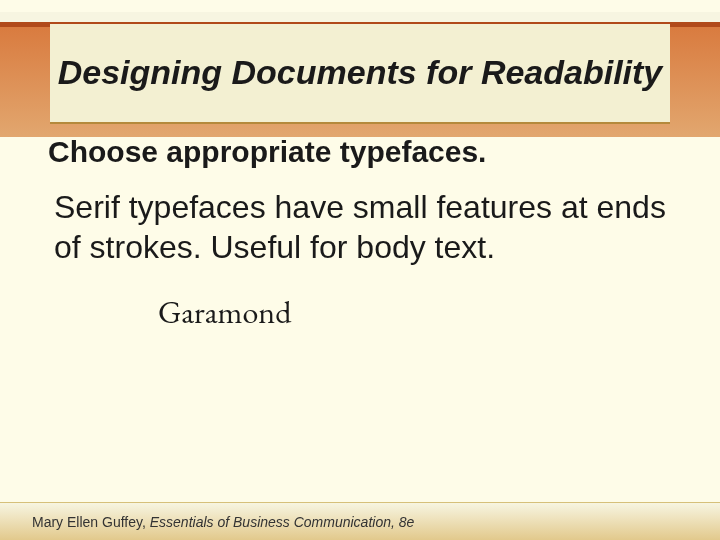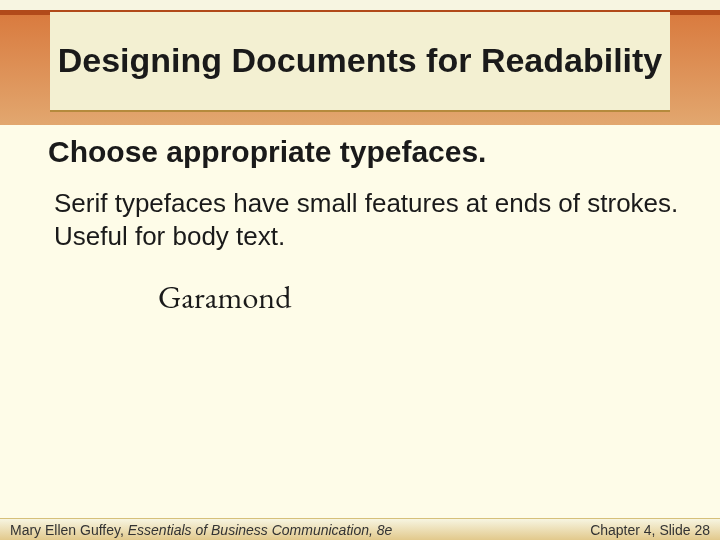--- a/index.html
+++ b/index.html
@@ -4,29 +4,30 @@
 <style>
   * { margin: 0; padding: 0; box-sizing: border-box; }
   html, body { width: 720px; height: 540px; overflow: hidden; }
   body {
     font-family: Arial, Helvetica, sans-serif;
     background: #fefce8;
     position: relative;
   }
   .title-band {
     position: absolute;
-    top: 0; left: 0; right: 0;
+    top: 12px; left: 0; right: 0;
     height: 125px;
     background: linear-gradient(180deg,
       #f7f5e1 0%,
       #f7f5e1 8%,
       #b14a1a 8%,
       #b14a1a 12%,
       #d97b3f 12%,
       #e2a76f 100%);
+    font-style: italic;
   }
   .title-inner {
     position: absolute;
     top: 12px; left: 50px; right: 50px;
     height: 100px;
     background: #f3f0d2;
     border-bottom: 2px solid #b58a3c;
     display: flex;
     align-items: center;
     justify-content: center;
@@ -44,48 +45,48 @@
     left: 48px;
     right: 40px;
   }
   .subtitle {
     font-size: 30px;
     font-weight: bold;
     color: #1a1a1a;
     margin-bottom: 18px;
   }
   .body-text {
-    font-size: 26px;
+    font-size: 32px;
     color: #1a1a1a;
     line-height: 1.25;
     margin-bottom: 24px;
     padding-left: 6px;
   }
   .font-list {
     padding-left: 110px;
   }
   .font-item {
     font-size: 32px;
     color: #1a1a1a;
     line-height: 1.35;
   }
   .f-times   { font-family: "Times New Roman", Times, serif; }
   .f-century { font-family: "Century Schoolbook", "New Century Schoolbook", Century, Georgia, serif; font-size: 34px; }
   .f-georgia { font-family: Georgia, serif; font-size: 34px; }
   .f-garamond{ font-family: Garamond, "EB Garamond", "Adobe Garamond Pro", "Times New Roman", serif; }
   .footer {
     position: absolute;
     left: 0; right: 0; bottom: 0;
-    height: 22px;
+    height: 38px;
     background: linear-gradient(180deg, #f7f5e1 0%, #e2c98c 100%);
     border-top: 1px solid #d6c07a;
     display: flex;
     justify-content: space-between;
     align-items: center;
-    padding: 0 10px;
+    padding: 0 32px;
     font-size: 14px;
     color: #333;
   }
   .footer .book-title { font-style: italic; }
 </style>
 </head>
 <body>
 
 <div class="title-band">
   <div class="title-inner">
@@ -98,14 +99,13 @@
   <div class="body-text">Serif typefaces have small features at ends of strokes. Useful for body text.</div>
   <div class="font-list">
     <div class="font-item f-garamond">Garamond</div>
   </div>
 </div>
 
 <div class="footer">
   <div>
     <span>Mary Ellen Guffey, </span><span class="book-title">Essentials of Business Communication, 8e</span>
   </div>
-  <div>Chapter 4, Slide 28</div>
 </div>
 
 </body></html>

